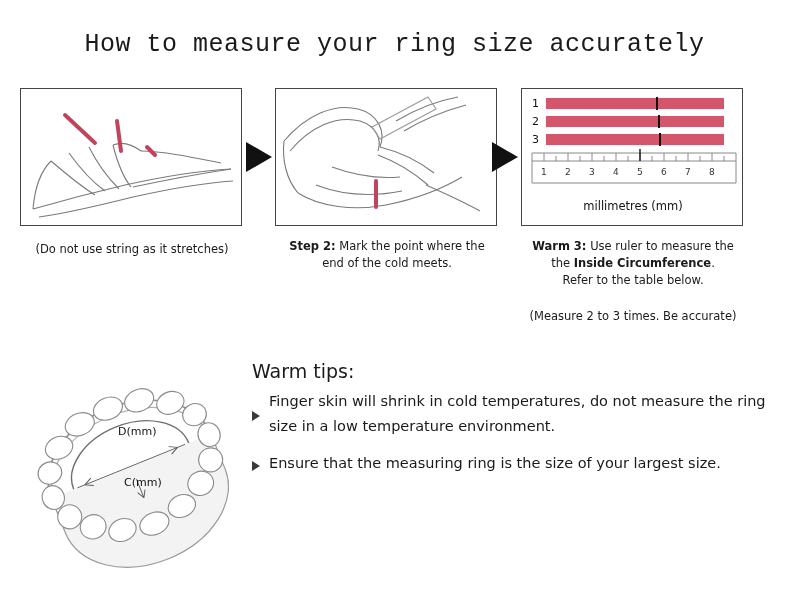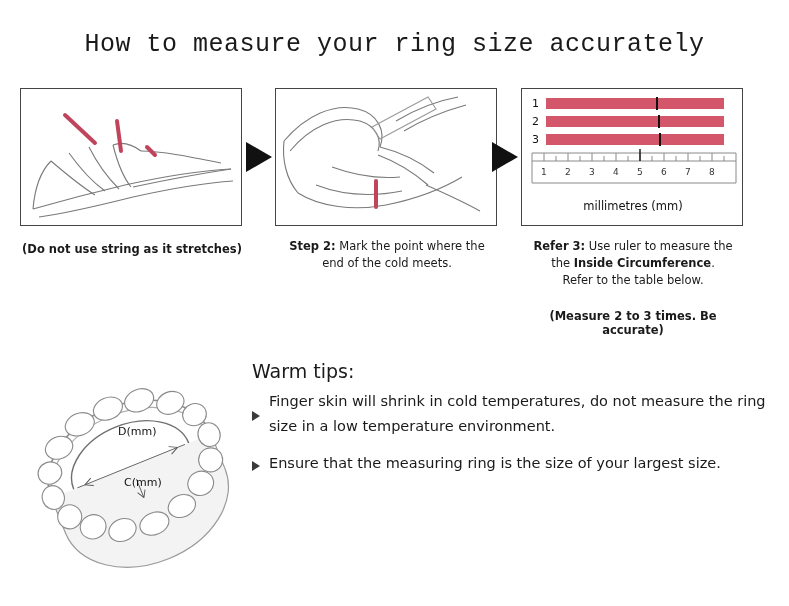--- a/index.html
+++ b/index.html
@@ -74,21 +74,20 @@
     line-height: 17px;
     text-align: center;
     color: #1a1a1a;
   }
   .caption b { font-weight: bold; }
   .note {
     margin-top: 16px;
     font-size: 11.5px;
     text-align: center;
     color: #1a1a1a;
-    font-weight: bold;
   }
   .note-3 { margin-top: 20px; }
 
   
   .sketch { position: absolute; left: 0; top: 0; }
 
   
   .strip-row {
     position: absolute;
     left: 10px;
@@ -286,21 +285,21 @@
           <text x="163" y="26">7</text>
           <text x="187" y="26">8</text>
         </g>
         <line x1="118" y1="-56" x2="118" y2="12" stroke="#111" stroke-width="1.4"></line>
       </svg>
 
       <div style="position:absolute; left:0; top:110px; width:222px; text-align:center; font-size:11.5px; color:#111;">millimetres (mm)</div>
     </div>
 
     <div class="caption">
-      <b>Refer 3:</b>
+      <b>Warm 3:</b>
       <span>Use ruler to measure the</span><br>
       <span>the <b>Inside Circumference</b>.</span><br>
       <span>Refer to the table below.</span>
     </div>
     <div class="note note-3">(Measure 2 to 3 times. Be accurate)</div>
   </div>
 </div>
 
 <div class="ring-area">
   <svg width="228" height="230" viewBox="0 0 228 230">

